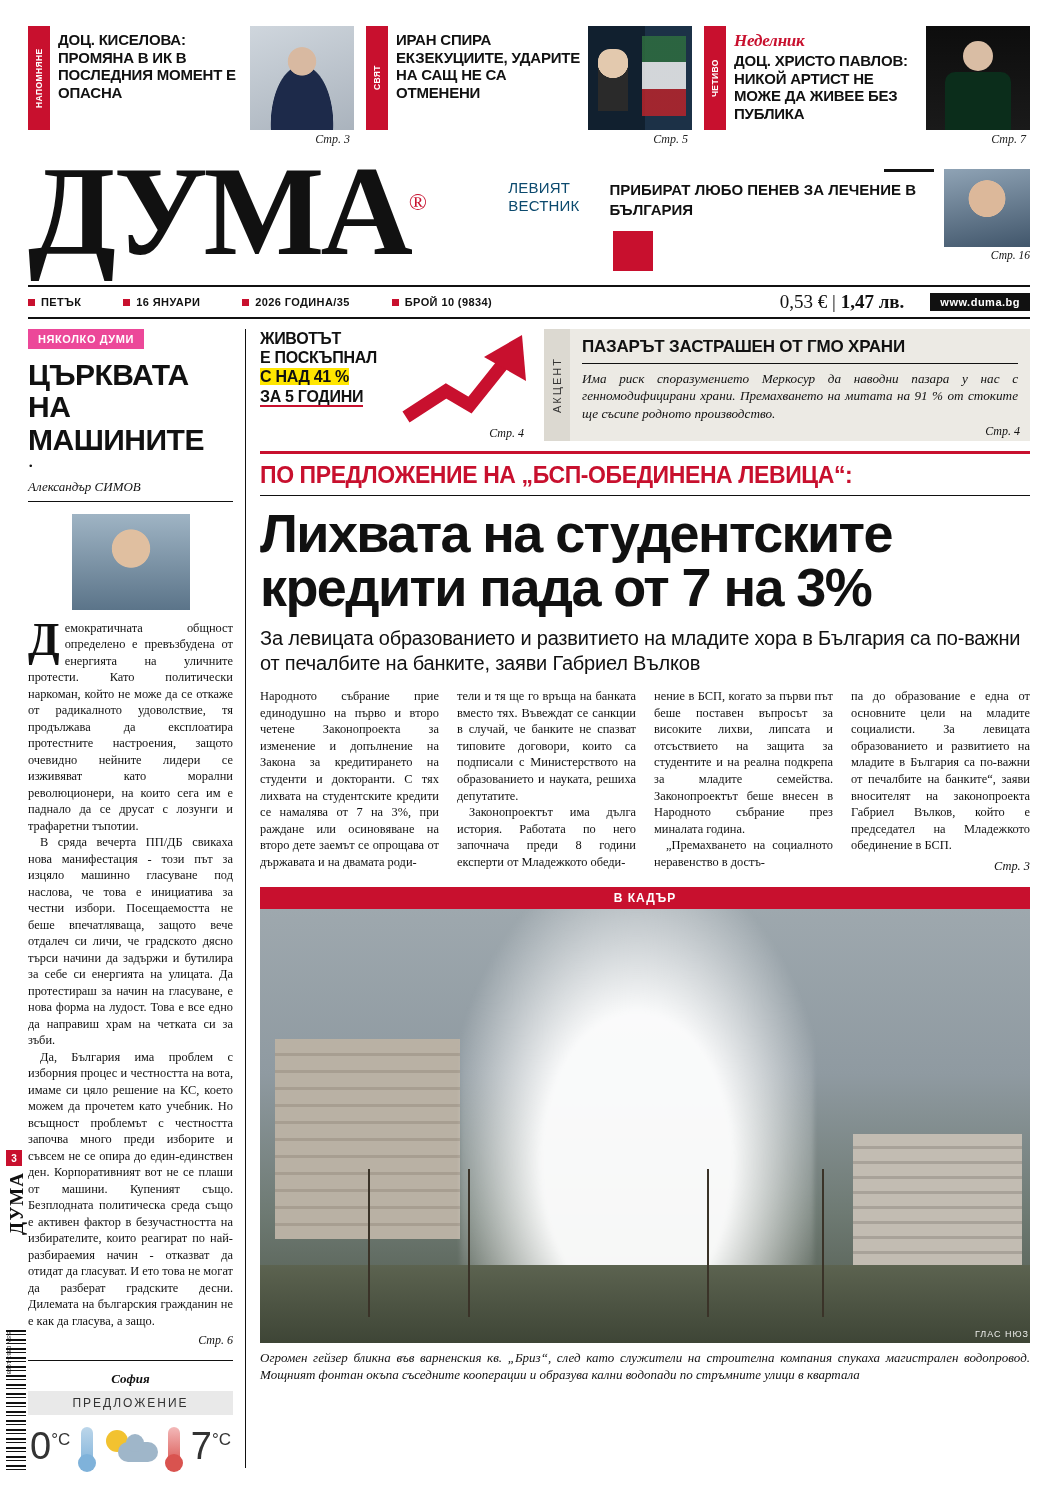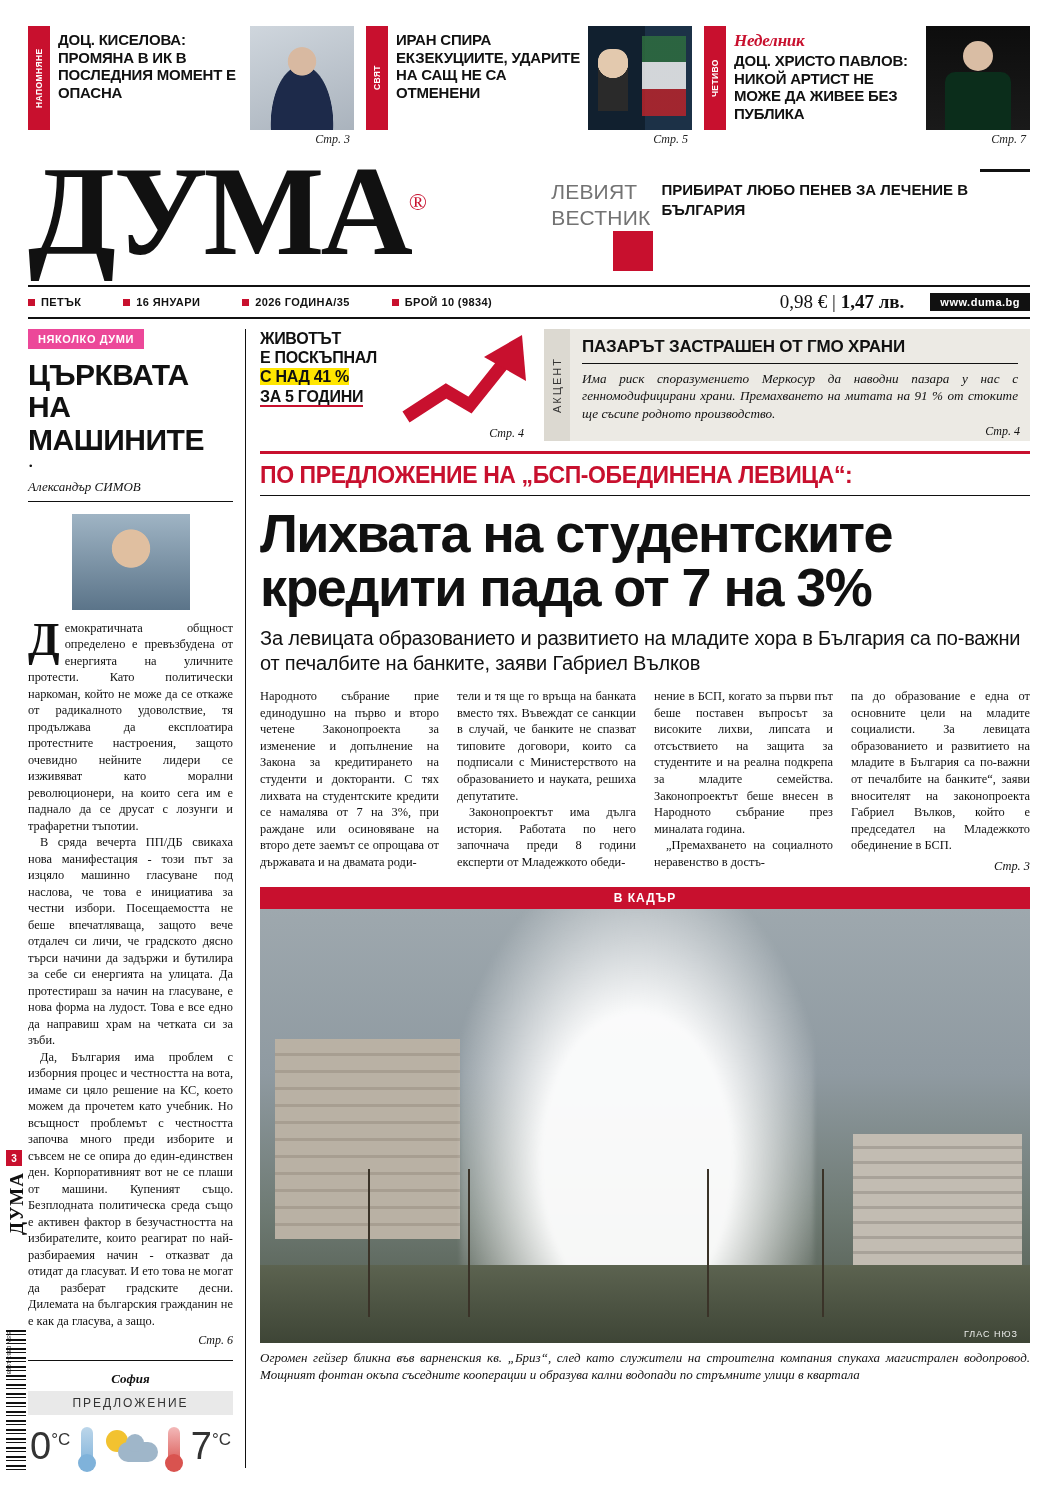--- a/index.html
+++ b/index.html
@@ -150,22 +150,22 @@
     font-weight: normal;
   }
   .logo-square {
     position: absolute;
     left: 585px; top: 78px;
     width: 40px; height: 40px;
     background: #c8102e;
   }
   .left-tag {
     font-family: "Liberation Sans", sans-serif;
-    font-size: 21px;
-    color: #737373;
+    font-size: 15px;
+    color: #0c4a6e;
     line-height: 1.22;
     padding-top: 26px;
     width: 118px;
     letter-spacing: .2px;
   }
   .promo {
     margin-left: auto;
     display: flex;
     align-items: flex-start;
     gap: 10px;
@@ -479,21 +479,21 @@
   }
   .photo .ground {
     position:absolute; left:0; bottom:0; width:100%; height:18%;
     background: linear-gradient(180deg,#5c6350,#3e4536);
   }
   .photo .tree {
     position:absolute; bottom:6%; width:2px; height:34%;
     background:#3a3328;
   }
   .photo-credit {
-    position: absolute; right: 12px; bottom: 4px;
+    position: absolute; right: 1px; bottom: 4px;
     color: #fff; font-size: 9px; font-family:"Liberation Sans",sans-serif;
     letter-spacing: 1px; opacity:.9;
   }
   .photo-caption {
     font-style: italic;
     font-size: 13px;
     line-height: 1.35;
     margin-top: 6px;
     text-align: justify;
   }
@@ -546,20 +546,24 @@
     </div>
     <div class="left-tag">
       <div>ЛЕВИЯТ</div>
       <div>ВЕСТНИК</div>
     </div>
     <div class="promo">
       <div>
         <div class="promo-rule"></div>
         <div class="promo-lines">ПРИБИРАТ ЛЮБО ПЕНЕВ ЗА ЛЕЧЕНИЕ В БЪЛГАРИЯ</div>
       </div>
+      <div>
+        <div class="promo-photo"></div>
+        <div class="promo-page">Стр. 16</div>
+      </div>
     </div>
   </div>
 
   <div class="datebar">
     <div class="item">
         <span class="sq"></span>
         <span>ПЕТЪК</span>
       </div>
     <div class="item">
         <span class="sq"></span>
@@ -567,21 +571,21 @@
       </div>
     <div class="item">
         <span class="sq"></span>
         <span>2026 ГОДИНА/35</span>
       </div>
     <div class="item">
         <span class="sq"></span>
         <span>БРОЙ 10 (9834)</span>
       </div>
     <div class="price">
-      <span>0,98 €</span>
+      <span>0,53 €</span>
       <span>|</span>
       <b>1,47 лв.</b>
     </div>
     <div class="site">www.duma.bg</div>
   </div>
 
   <div class="main">
 
     <div class="col-left">
       <div class="badge">НЯКОЛКО ДУМИ</div>

